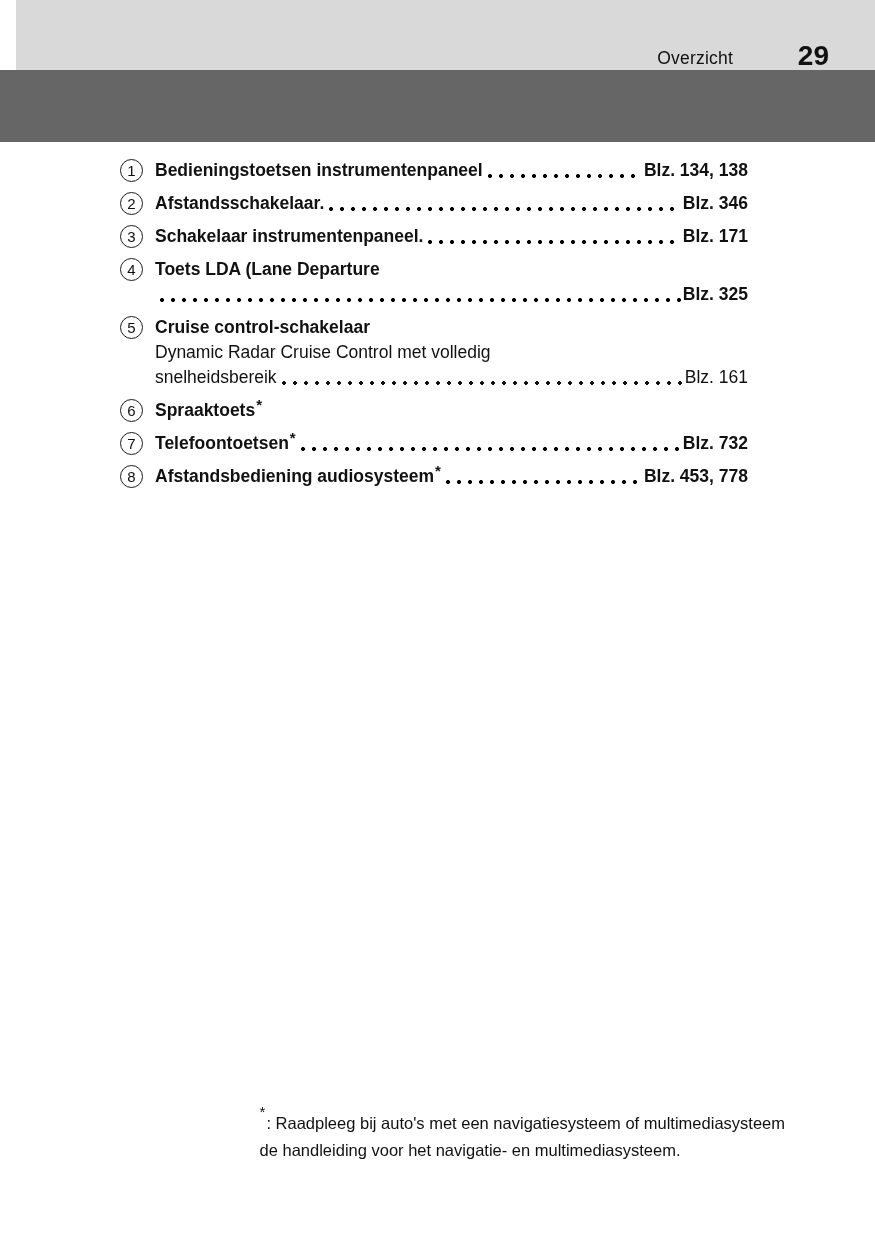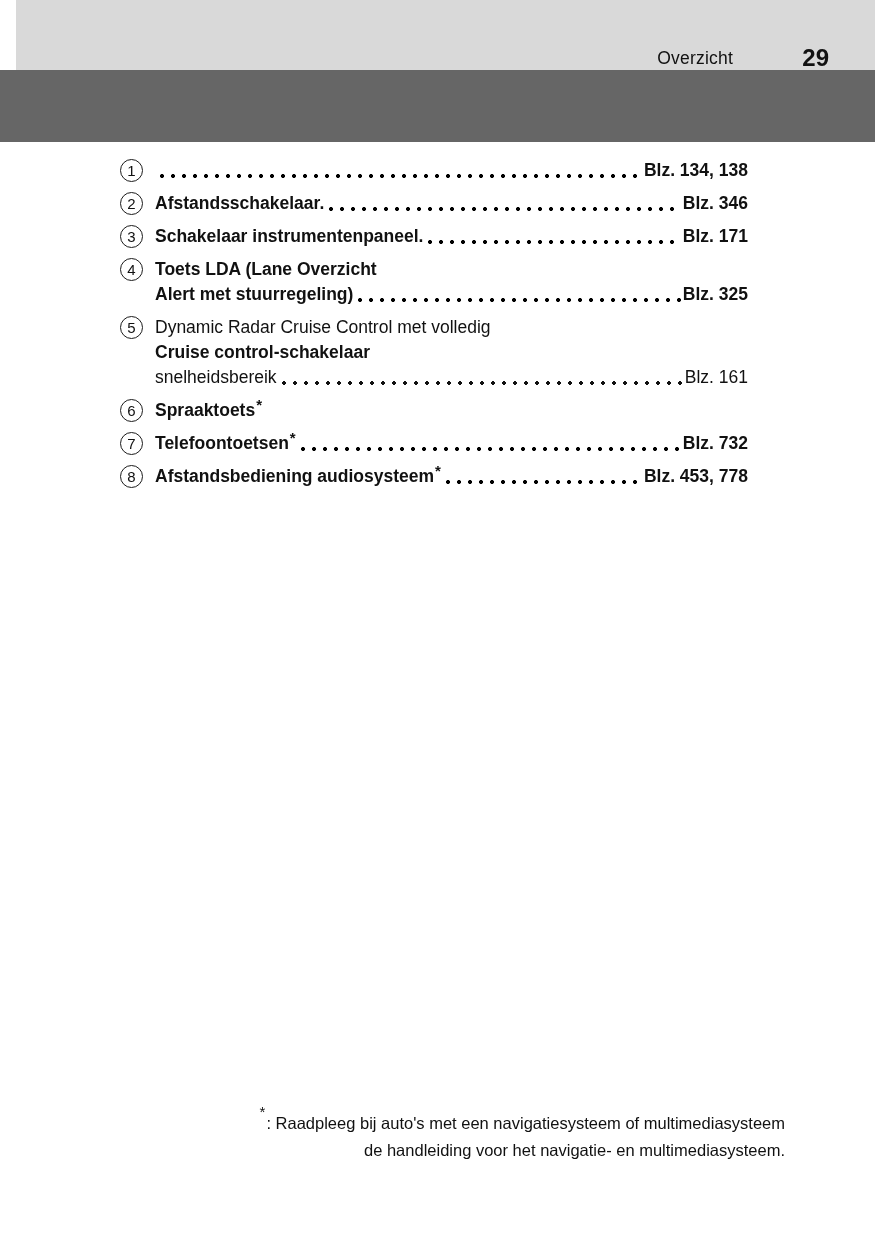--- a/index.html
+++ b/index.html
@@ -15,21 +15,21 @@
   .header {
     position:absolute; top:0; left:16px; width:875px; height:78px;
     background:var(--header-bg,#d9d9d9);
   }
   .section-title {
     position:absolute; right:158px; bottom:9px;
     font-size:17.5px; letter-spacing:.2px;
   }
   .page-number {
     position:absolute; right:62px; bottom:6px;
-    font-size:24px; font-weight:bold;
+    font-size:28px; font-weight:bold;
   }
   
   .band {
     position:absolute; top:70px; left:0; width:875px; height:72px;
     background:var(--band-bg,#666666);
   }
   
   .toc { position:absolute; left:120px; top:158px; width:628px; }
   .list-item { display:flex; margin-bottom:8px; }
   .badge {
@@ -47,41 +47,42 @@
     background-image:radial-gradient(circle at 5px 18px, #111 1.6px, transparent 1.9px);
     background-size:11px 25px; background-repeat:repeat-x;
   }
   .leader.thick {
     background-image:radial-gradient(circle at 5px 18px, #000 1.9px, transparent 2.2px);
   }
   .page-ref { flex:0 0 auto;text-align:right; }
   
   .footnote {
     position:absolute; top:1103px; right:90px;
-    text-align:right; font-size:16.5px; line-height:27px;
+    font-size:16.5px; line-height:27px;
   }
   .fn-ast { font-size:15px; position:relative; top:-5px; margin-right:1px; }
 </style>
 </head>
 <body>
 
 <div class="page">
 
   <div class="header">
     <span class="section-title">Overzicht</span>
     <span class="page-number">29</span>
   </div>
 
   <div class="band"></div>
 
   <div class="toc" id="toc">
       <div class="list-item">
         <div class="badge">1</div>
         <div class="lines">
           <div class="line">
+            <span class="txt bold">Bedieningstoetsen instrumentenpaneel</span>
             <span class="leader thick"></span>
             <span class="page-ref bold">Blz. 134, 138</span>
           </div>
         </div>
       </div>
       <div class="list-item">
         <div class="badge">2</div>
         <div class="lines">
           <div class="line">
             <span class="txt bold">Afstandsschakelaar.</span>
@@ -97,37 +98,36 @@
             <span class="txt bold">Schakelaar instrumentenpaneel.</span>
             <span class="leader thick"></span>
             <span class="page-ref bold">Blz. 171</span>
           </div>
         </div>
       </div>
       <div class="list-item">
         <div class="badge">4</div>
         <div class="lines">
           <div class="line">
-            <span class="txt bold">Toets LDA (Lane Overzicht</span>
+            <span class="txt bold">Toets LDA (Lane Departure</span>
           </div>
           <div class="line">
-            <span class="txt bold">Alert met stuurregeling)</span>
             <span class="leader thick"></span>
             <span class="page-ref bold">Blz. 325</span>
           </div>
         </div>
       </div>
       <div class="list-item">
         <div class="badge">5</div>
         <div class="lines">
           <div class="line">
-            <span class="txt">Dynamic Radar Cruise Control met volledig</span>
+            <span class="txt bold">Cruise control-schakelaar</span>
           </div>
           <div class="line">
-            <span class="txt bold">Cruise control-schakelaar</span>
+            <span class="txt">Dynamic Radar Cruise Control met volledig</span>
           </div>
           <div class="line">
             <span class="txt">snelheidsbereik</span>
             <span class="leader"></span>
             <span class="page-ref">Blz. 161</span>
           </div>
         </div>
       </div>
       <div class="list-item">
         <div class="badge">6</div>

